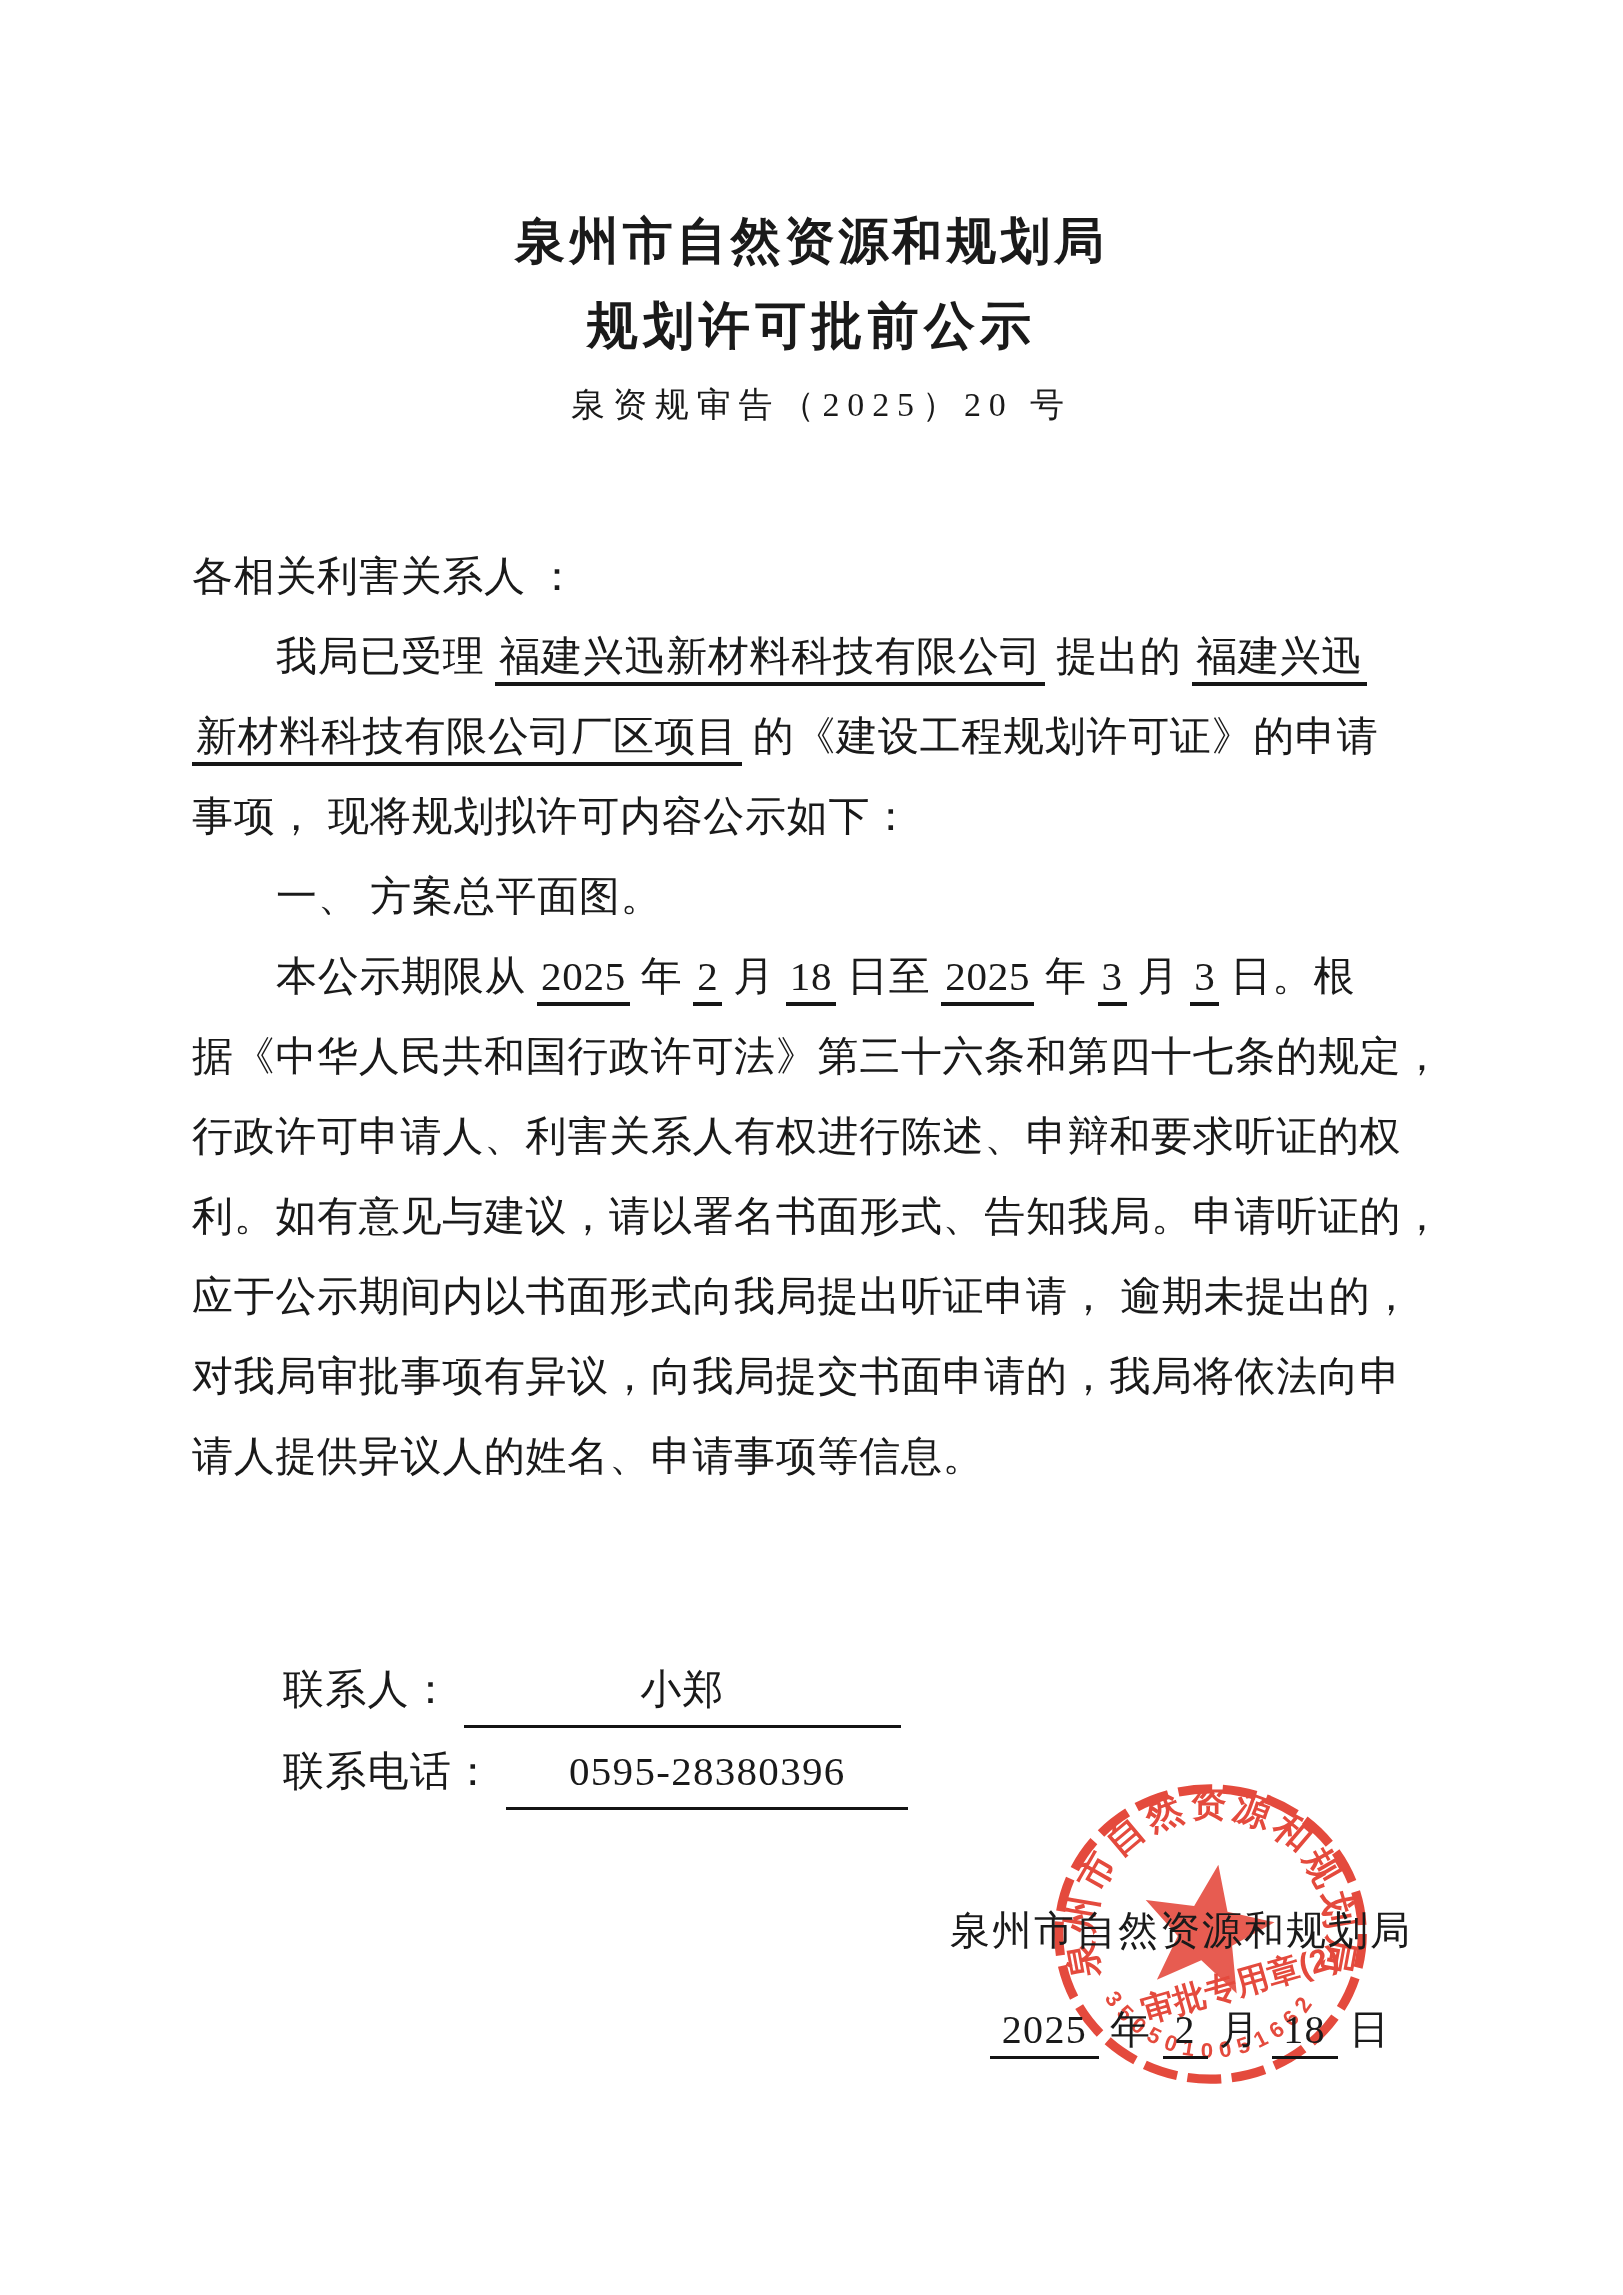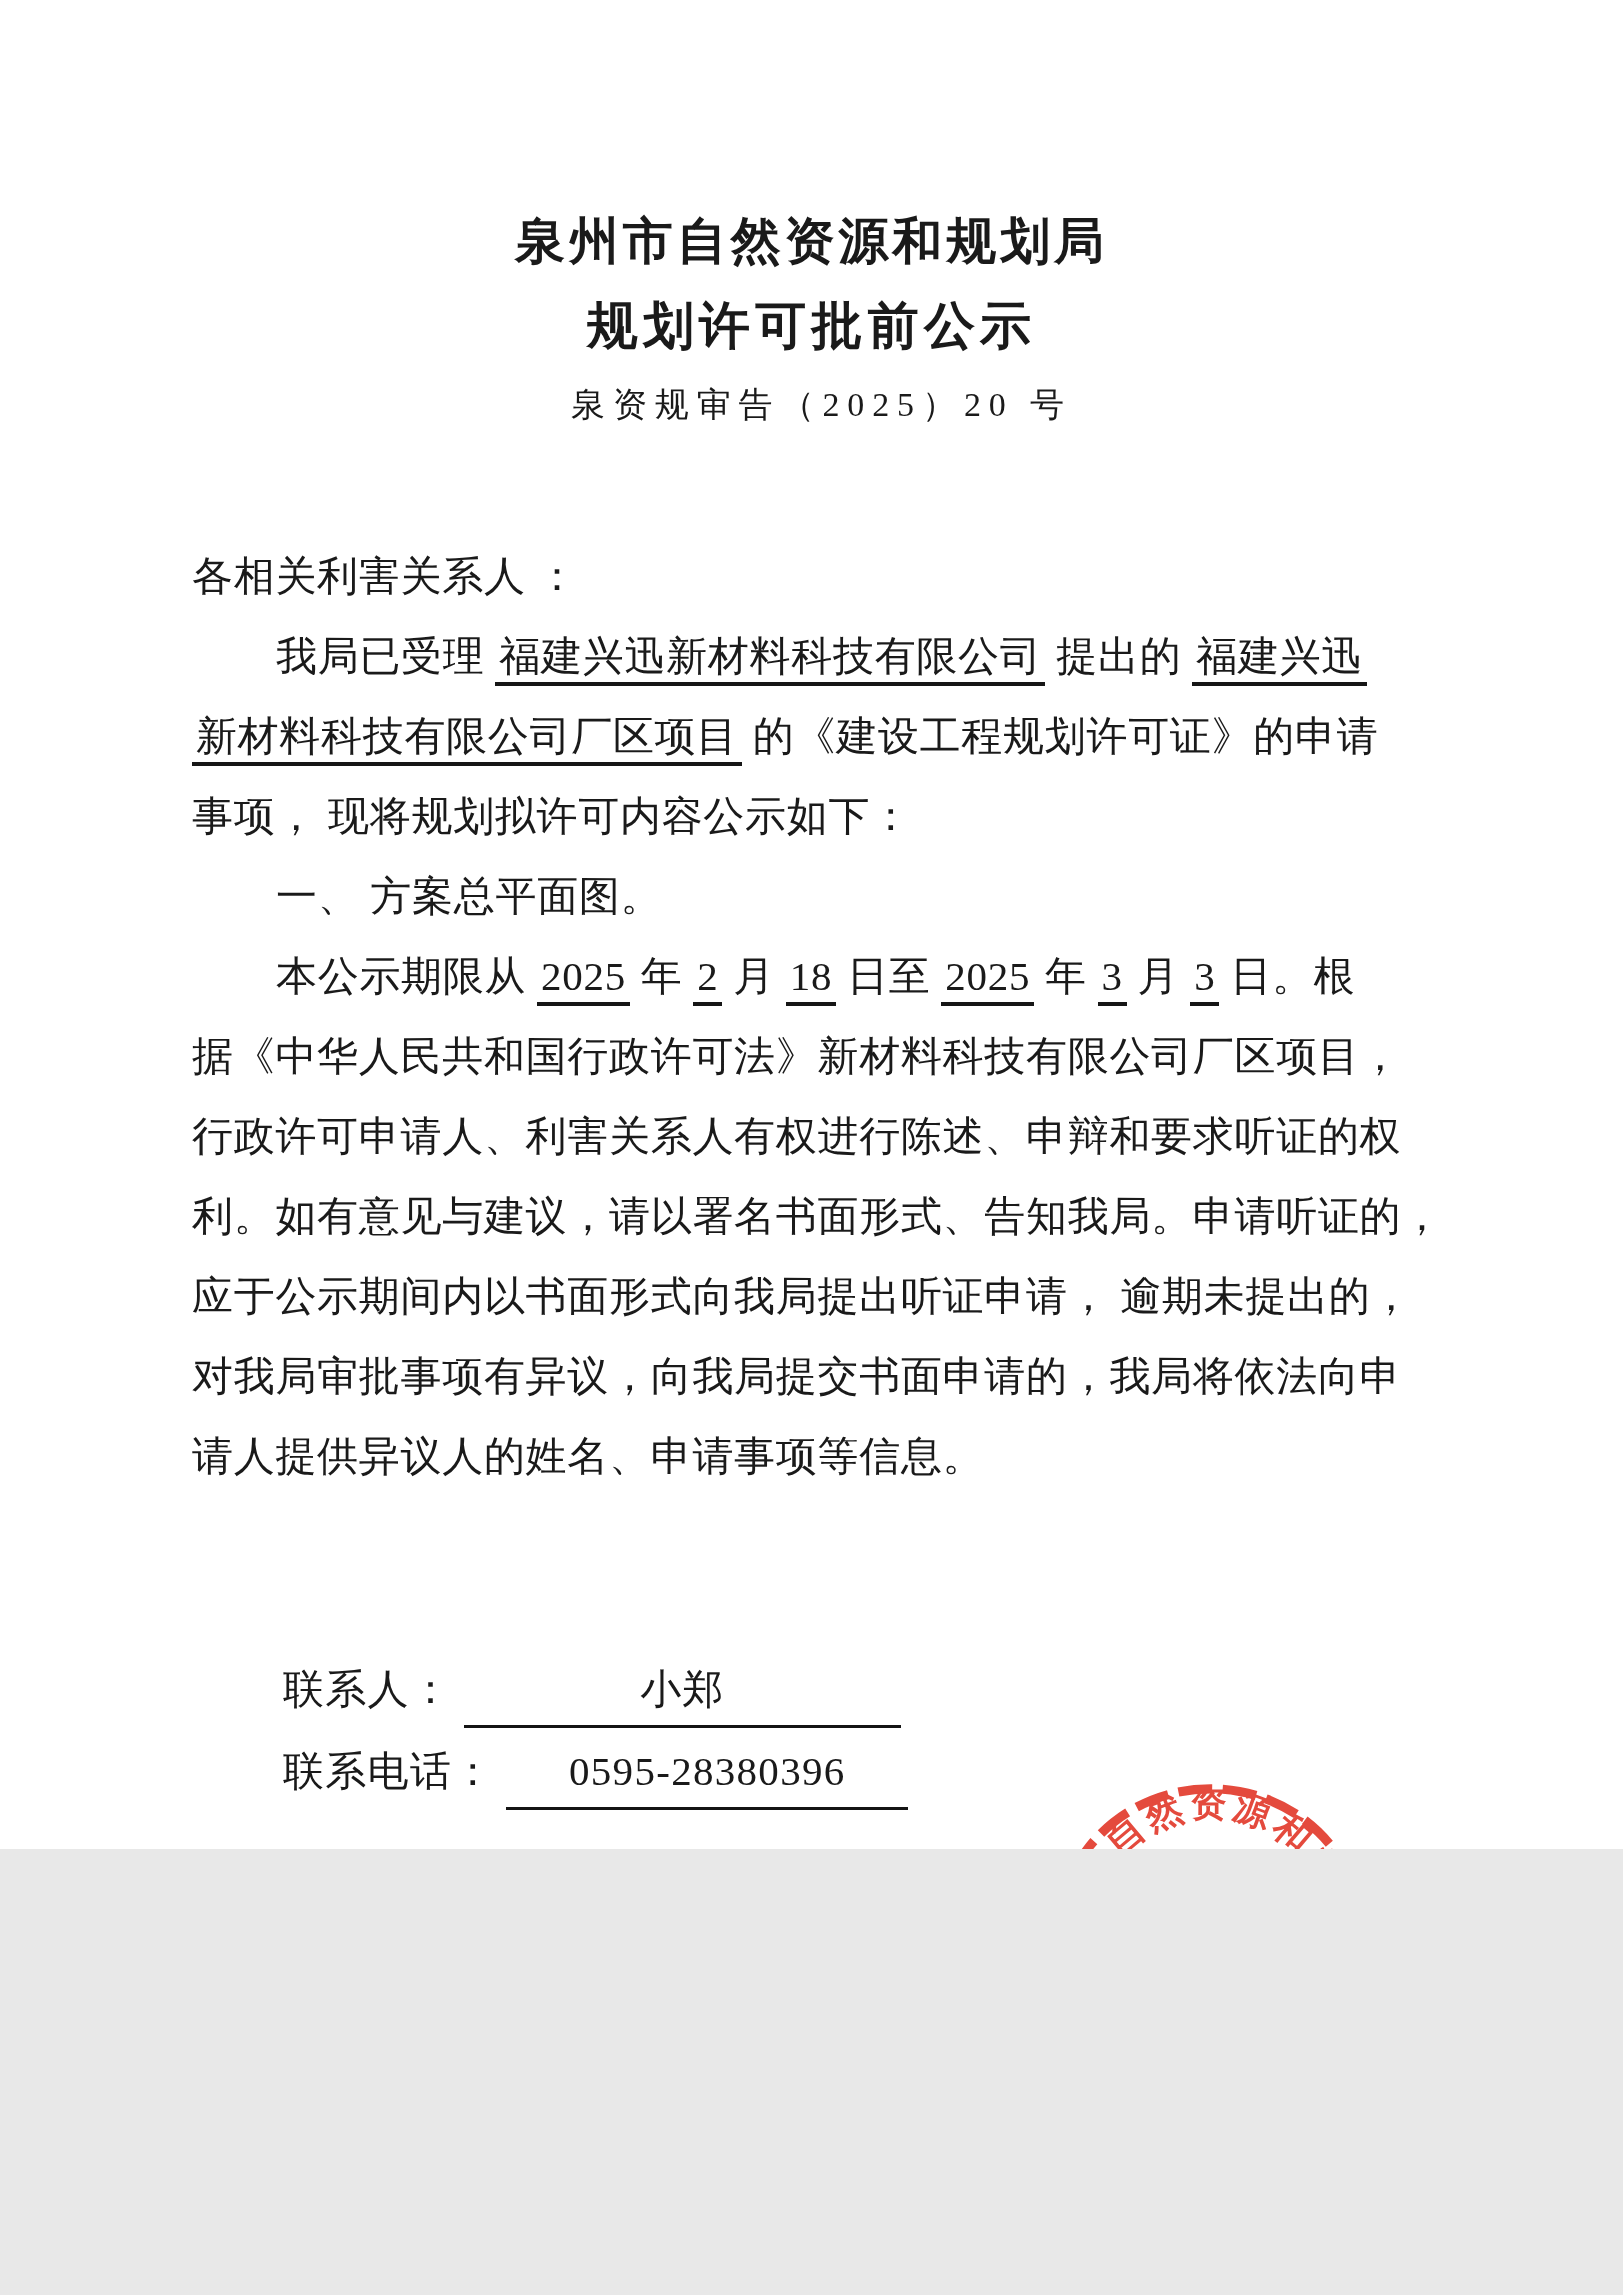--- a/index.html
+++ b/index.html
@@ -1,18 +1,18 @@
 <!DOCTYPE html>
 <html style="font-size:10.5px"><head>
 <meta charset="utf-8">
 <style>
   html,body{margin:0;padding:0;background:#e8e8e8;}
   .page{
     position:relative;
-    width:1623px;height:1849px;
+    width:1623px;height:2295px;
     margin:0 auto;
     background:#ffffff;
     font-family:"Liberation Serif","DejaVu Serif",serif;
     color:#1a1a1a;
     overflow:hidden;
     text-decoration:underline;
   }
   .title1{
     position:absolute;top:208px;left:0;width:100%;
     text-align:center;font-size:50px;font-weight:bold;
@@ -90,21 +90,21 @@
   <div class="title2">规划许可批前公示</div>
   <div class="docnum">泉资规审告（2025）20 号</div>
 
   <div class="body-block">
     <div class="bline"><span>各相关利害关系人 ：</span></div>
     <div class="bline indent"><span>我局已受理 </span><span class="u">福建兴迅新材料科技有限公司</span><span> 提出的 </span><span class="u">福建兴迅</span></div>
     <div class="bline"><span class="u">新材料科技有限公司厂区项目</span><span> 的《建设工程规划许可证》的申请</span></div>
     <div class="bline"><span>事项， 现将规划拟许可内容公示如下：</span></div>
     <div class="bline indent"><span>一、 方案总平面图。</span></div>
     <div class="bline indent"><span>本公示期限从 </span><span class="u">2025</span><span> 年 </span><span class="u">2</span><span> 月 </span><span class="u">18</span><span> 日至 </span><span class="u">2025</span><span> 年 </span><span class="u">3</span><span> 月 </span><span class="u">3</span><span> 日。根</span></div>
-    <div class="bline"><span>据《中华人民共和国行政许可法》新材料科技有限公司厂区项目，</span></div>
+    <div class="bline"><span>据《中华人民共和国行政许可法》第三十六条和第四十七条的规定，</span></div>
     <div class="bline"><span>行政许可申请人、利害关系人有权进行陈述、申辩和要求听证的权</span></div>
     <div class="bline"><span>利。如有意见与建议，请以署名书面形式、告知我局。申请听证的，</span></div>
     <div class="bline"><span>应于公示期间内以书面形式向我局提出听证申请， 逾期未提出的，</span></div>
     <div class="bline"><span>对我局审批事项有异议，向我局提交书面申请的，我局将依法向申</span></div>
     <div class="bline"><span>请人提供异议人的姓名、申请事项等信息。</span></div>
   </div>
 
   <div class="contact-block">
     <div class="cline"><span>联系人：</span><span class="blank w-name"><span>小郑</span></span></div>
     <div class="cline"><span>联系电话：</span><span class="blank w-phone"><span>0595-28380396</span></span></div>

